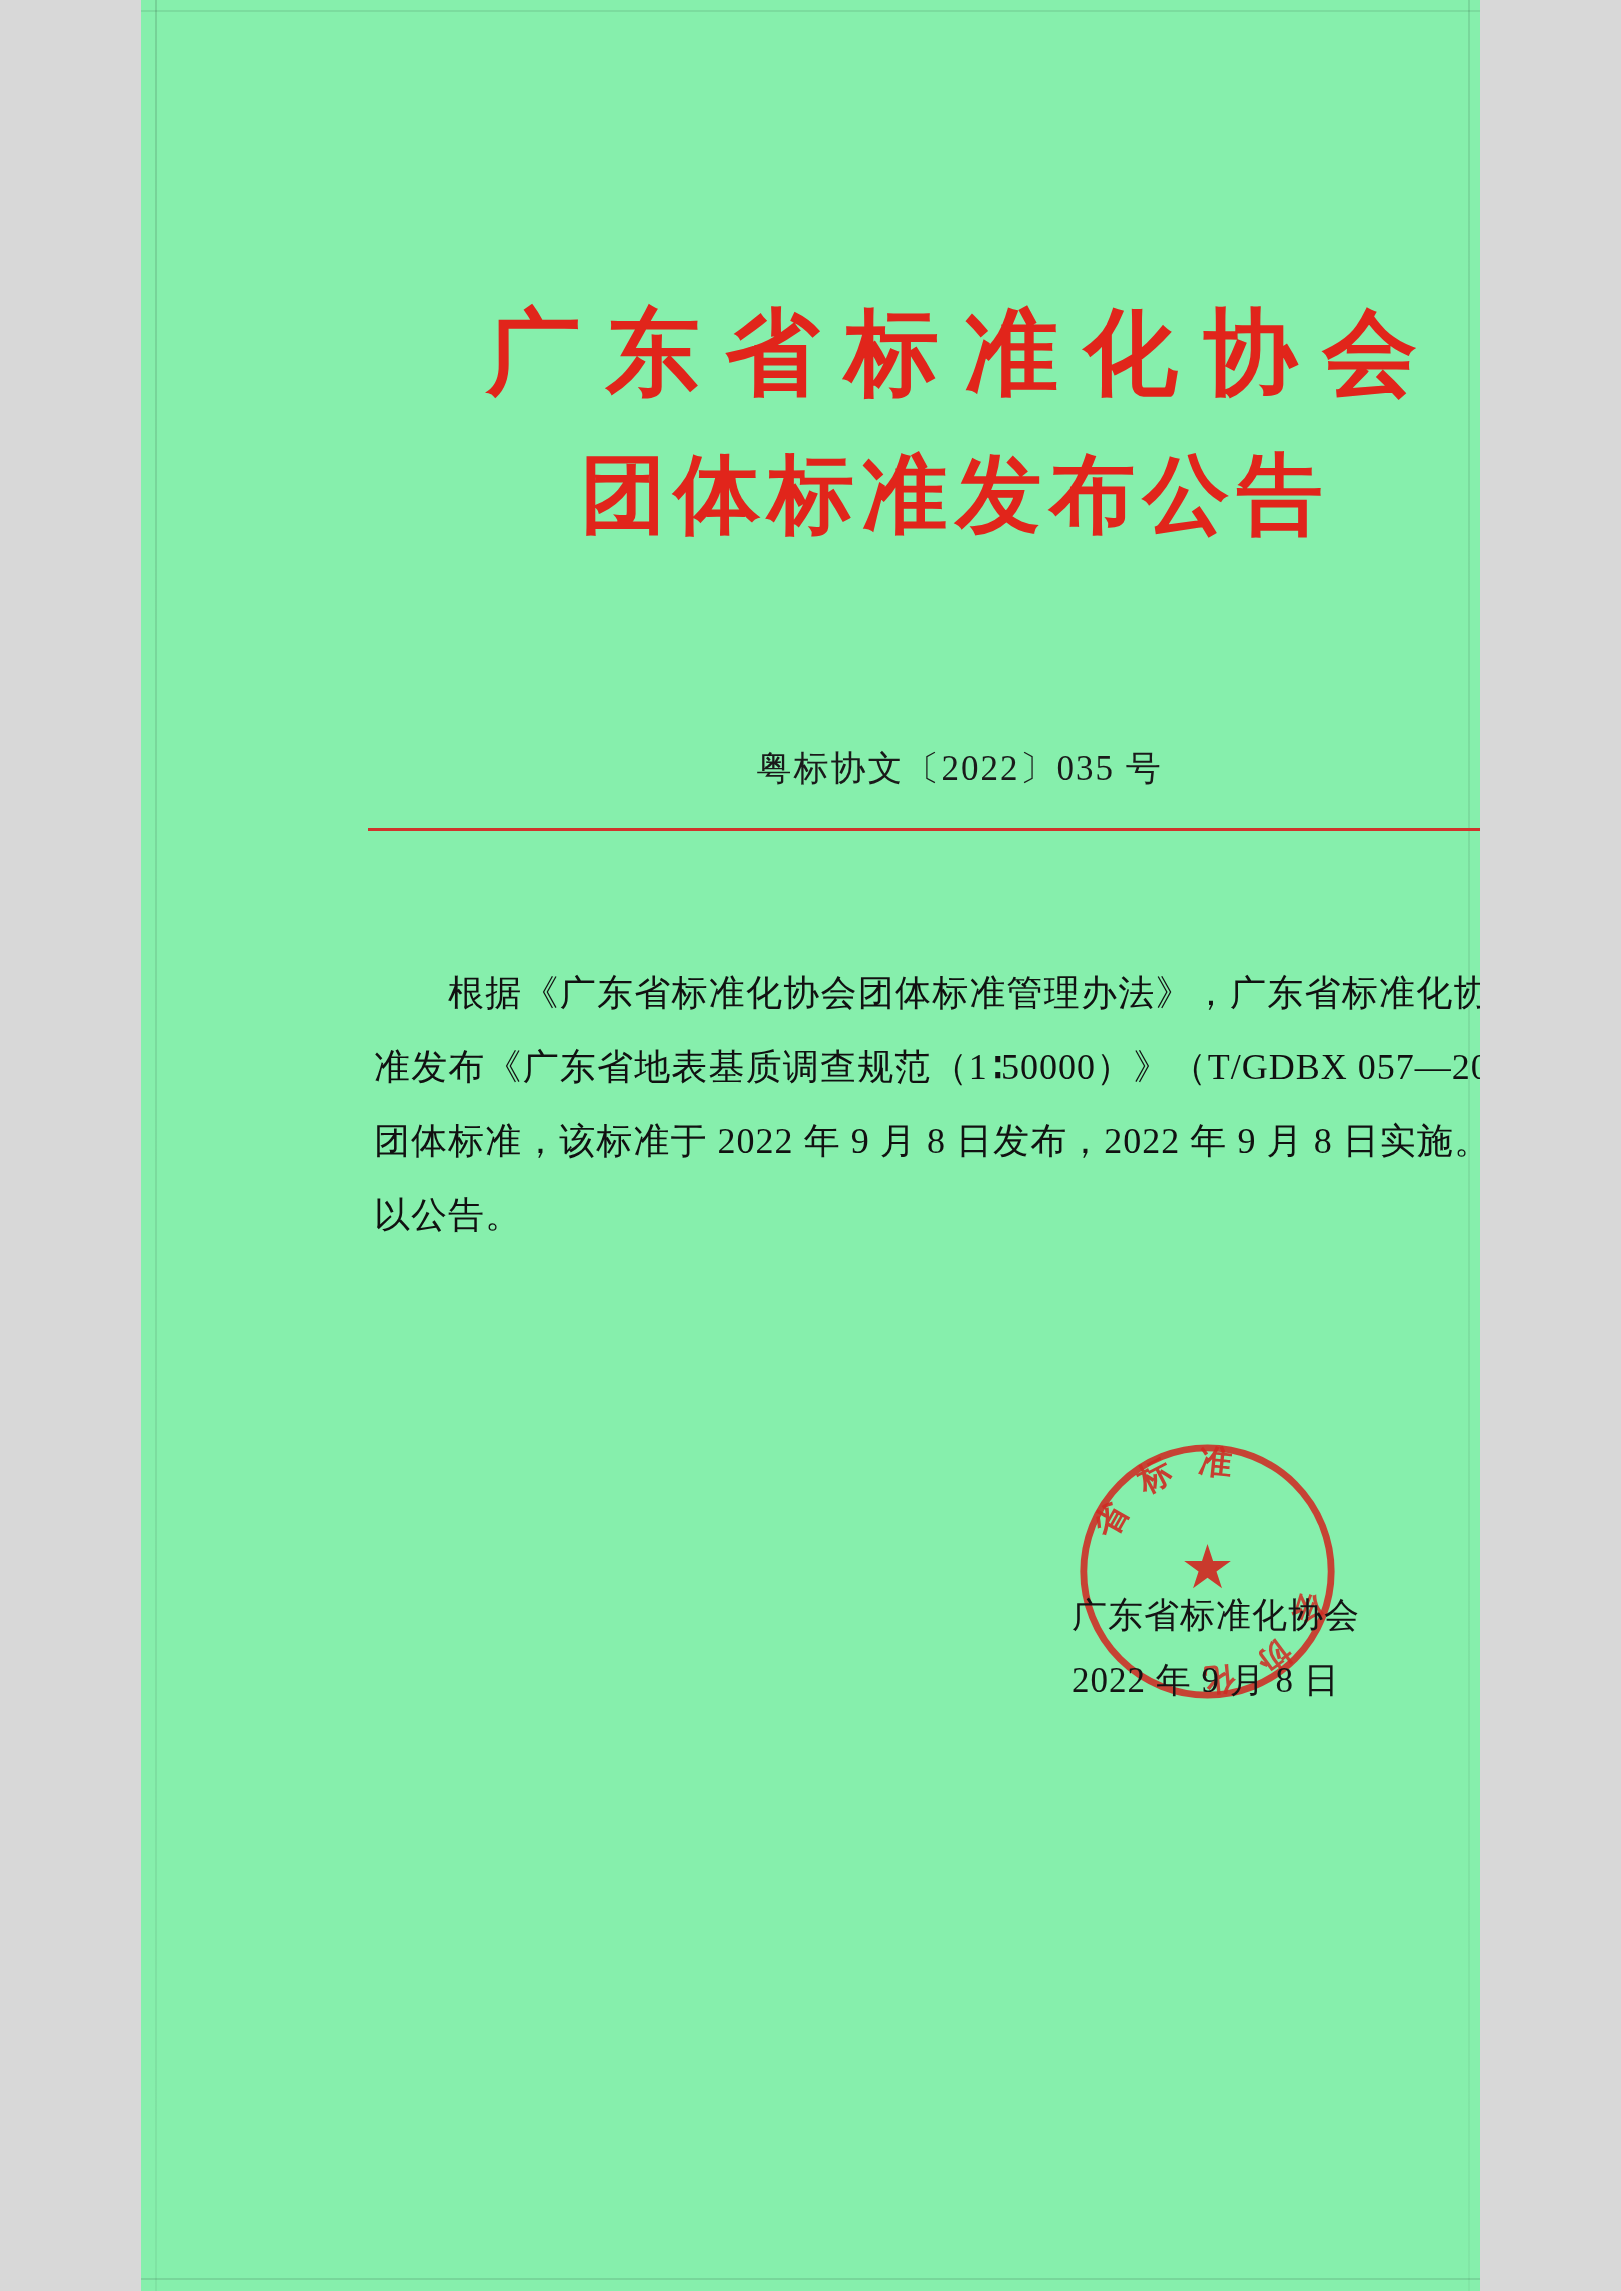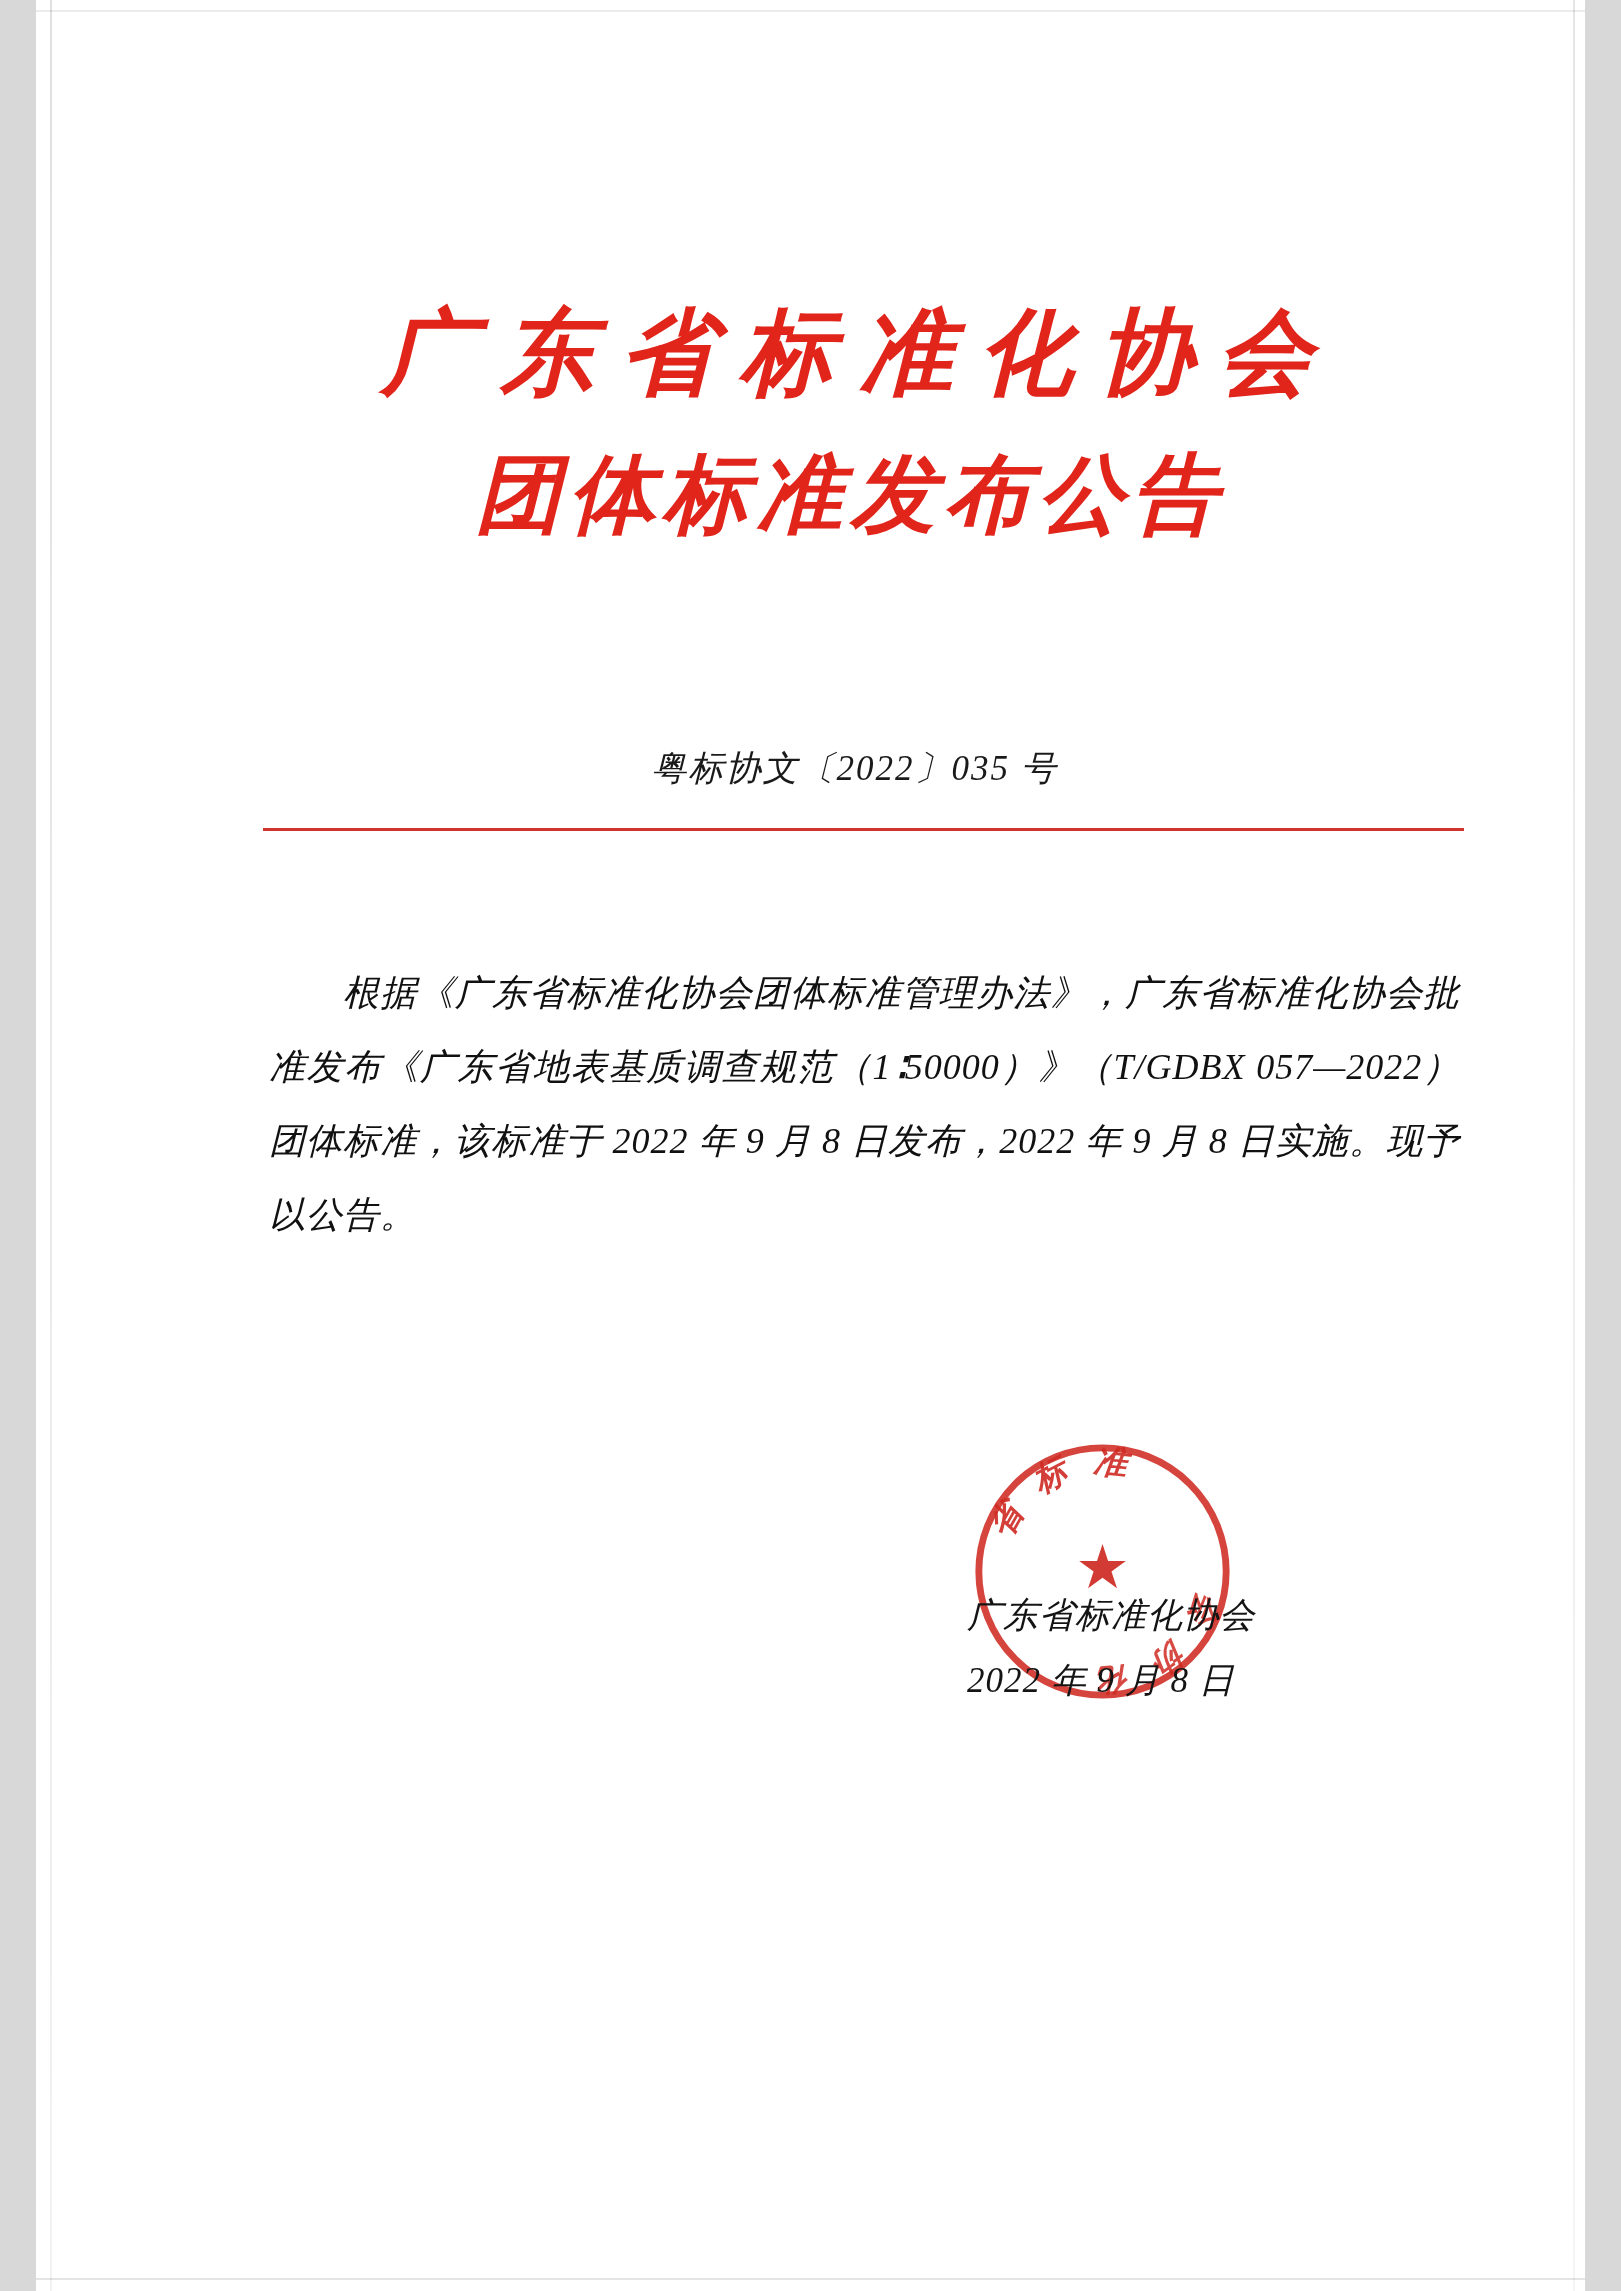--- a/index.html
+++ b/index.html
@@ -5,26 +5,25 @@
   html, body {
     margin: 0;
     padding: 0;
     background: #d8d8d8;
   }
   body {
     font-family: "Liberation Serif", serif;
   }
   .page {
     position: relative;
-    width: 1549px;
+    width: 1339px;
     height: 2292px;
     margin: 0 auto;
-    background: #ffffff;
+    background: #86efac;
     overflow: hidden;
-    font-style: italic;
   }
   
   .scan-edge-left {
     position: absolute;
     left: 13.7px; top: 0; width: 2px; height: 2292px;
     background: linear-gradient(to bottom, rgba(0,0,0,0.12), rgba(0,0,0,0.05));
   }
   .scan-edge-right {
     position: absolute;
     right: 9.8px; top: 0; width: 2px; height: 2292px;

